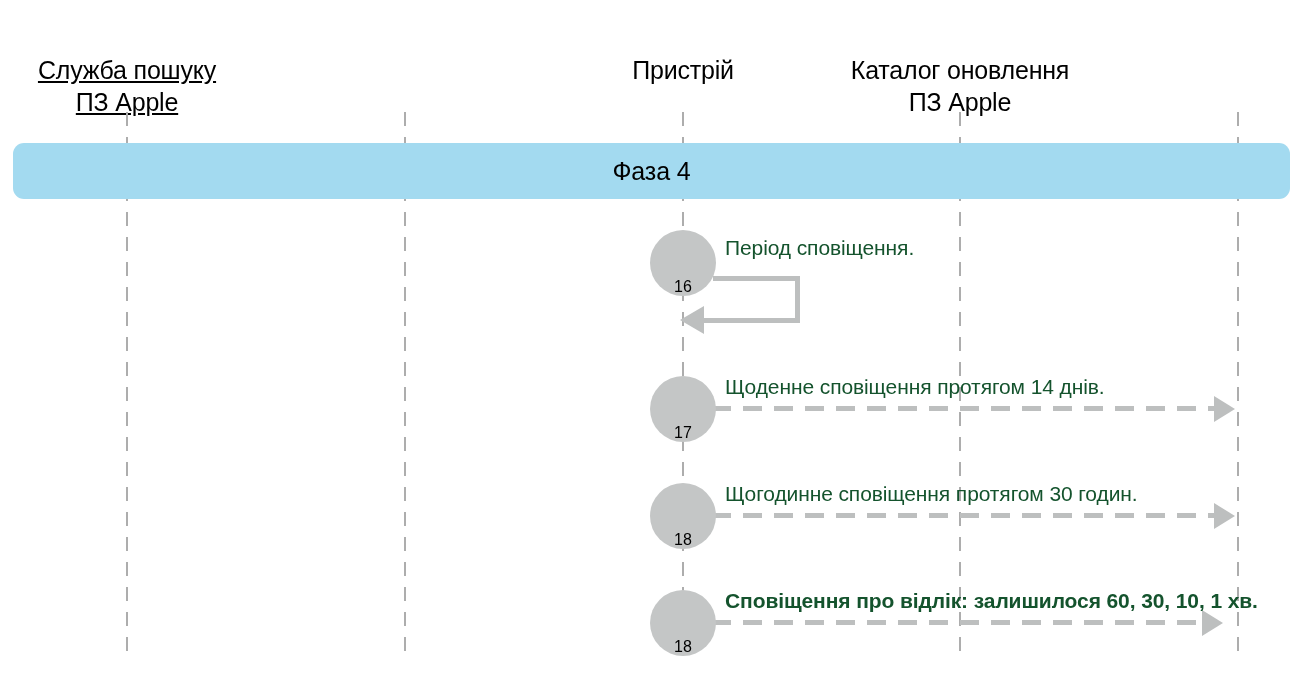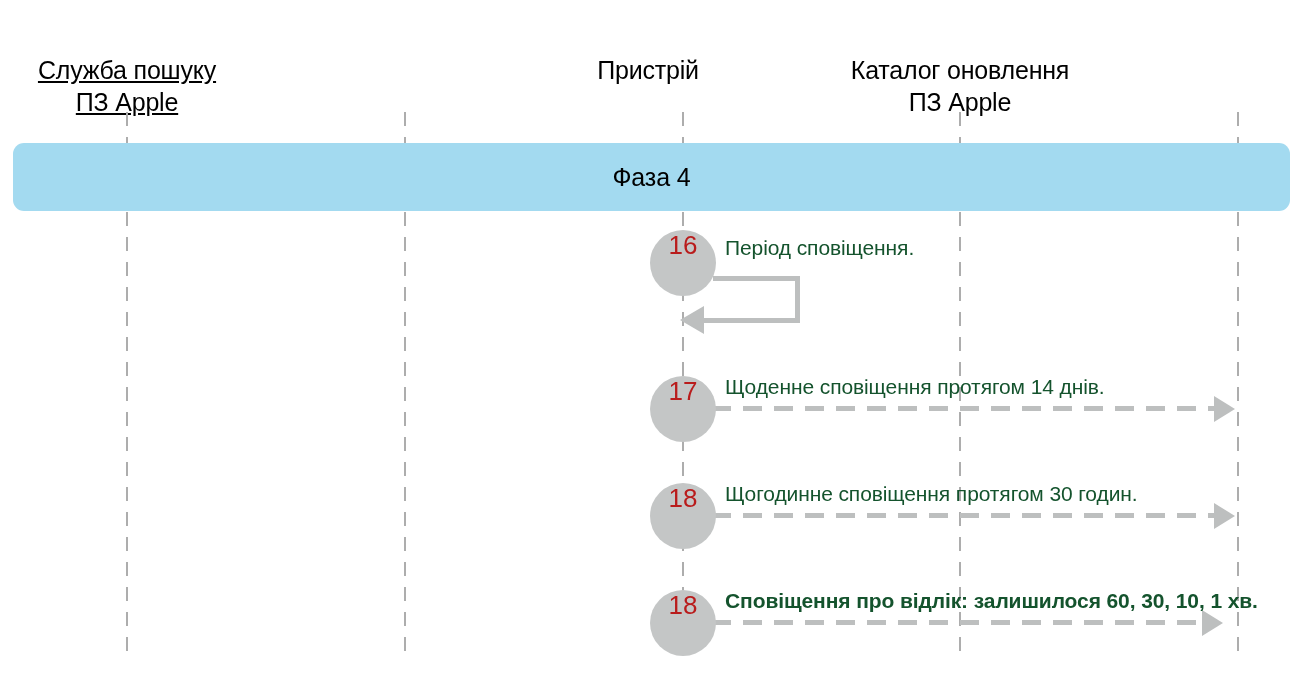--- a/index.html
+++ b/index.html
@@ -48,21 +48,21 @@
     background-size: 2px 25px;
     background-repeat: repeat-y;
   }
 
   
   .phase-banner {
     position: absolute;
     left: 13px;
     top: 143px;
     width: 1277px;
-    height: 68px;
+    height: 56px;
     border-radius: 11px;
     background: #a3daf0;
     display: flex;
     align-items: center;
     justify-content: center;
     z-index: 3;
   }
   .phase-banner-label {
     font-size: 25px;
     color: #000000;
@@ -78,24 +78,24 @@
     z-index: 4;
   }
 
   .step-badge {
     position: absolute;
     width: 66px;
     height: 66px;
     border-radius: 50%;
     background: #c4c6c6;
     display: flex;
-    align-items: flex-start;
+    align-items: flex-end;
     justify-content: center;
-    font-size: 26px;
-    color: #b91c1c;
+    font-size: 16px;
+    color: #000000;
     z-index: 6;
   }
 
   .msg-label {
     position: absolute;
     font-size: 21px;
     color: #14532d;
     white-space: nowrap;
     line-height: 1;
     z-index: 7;
@@ -147,21 +147,21 @@
 </style>
 </head>
 <body>
 
 <div id="canvas">
 
   <div class="participant" style="left:127px;text-decoration:underline;">
     <span>Служба пошуку
 ПЗ Apple</span>
   </div>
-  <div class="participant" style="left:648px;">
+  <div class="participant" style="left:683px;">
     <span>Пристрій</span>
   </div>
   <div class="participant" style="left:960px;">
     <span>Каталог оновлення
 ПЗ Apple</span>
   </div>
 
   <div class="lifeline" style="left:127px;"></div>
   <div class="lifeline" style="left:405px;"></div>
   <div class="lifeline" style="left:683px;"></div>

